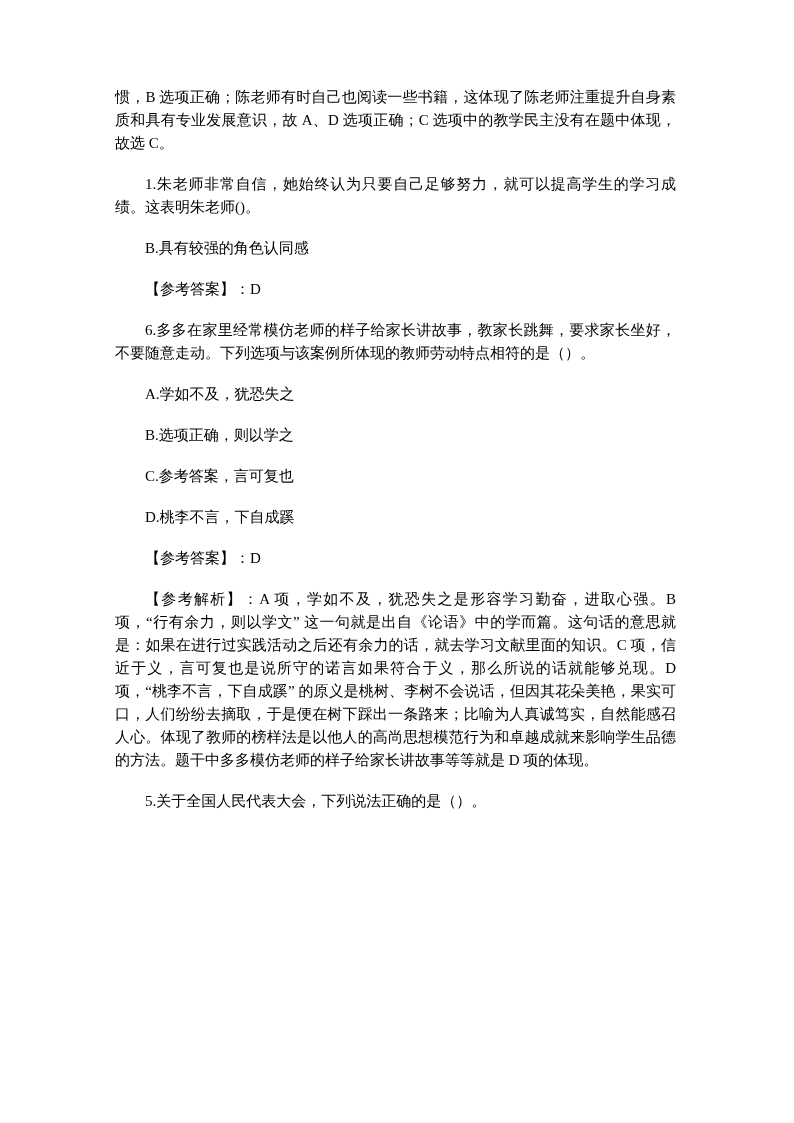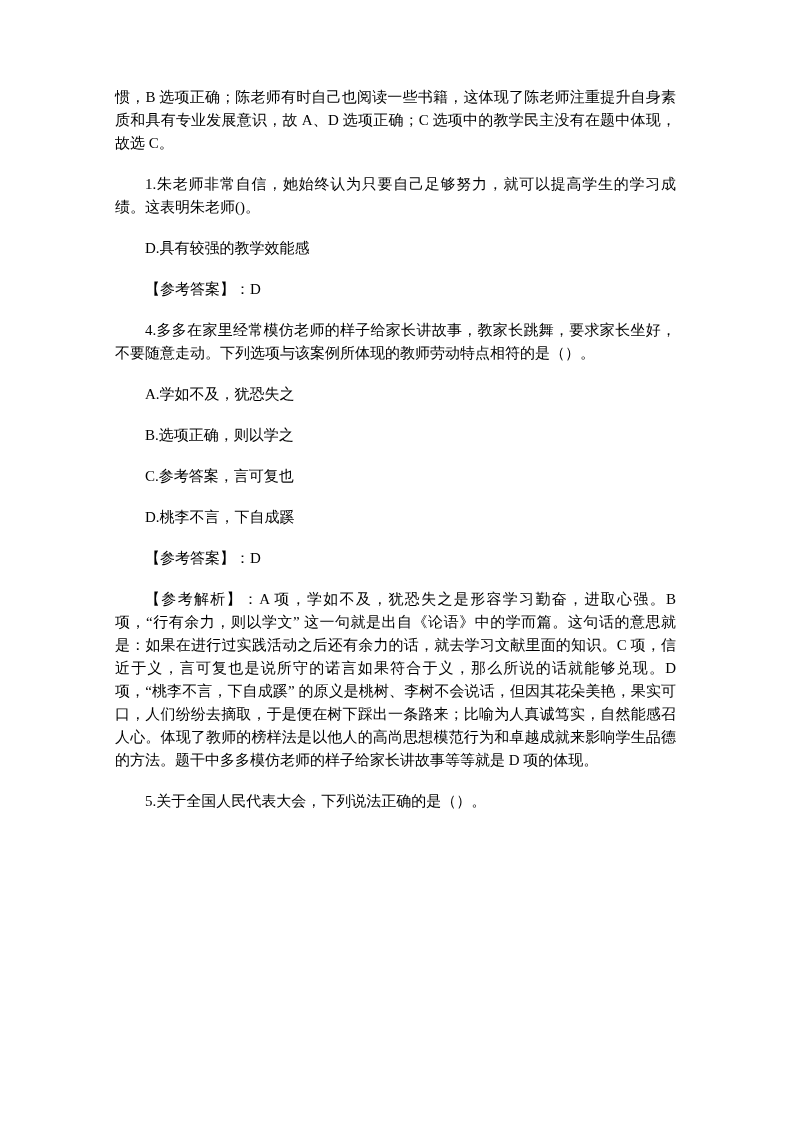--- a/index.html
+++ b/index.html
@@ -32,23 +32,23 @@
     text-indent: 30px;
   }
 </style>
 </head>
 <body>
 
 <div class="page">
   <div class="content" id="content">
       <p class="para">惯，B 选项正确；陈老师有时自己也阅读一些书籍，这体现了陈老师注重提升自身素质和具有专业发展意识，故 A、D 选项正确；C 选项中的教学民主没有在题中体现，故选 C。</p>
       <p class="para indent">1.朱老师非常自信，她始终认为只要自己足够努力，就可以提高学生的学习成绩。这表明朱老师()。</p>
-      <p class="para indent">D.具有较强的教学效能感</p>
+      <p class="para indent">B.具有较强的角色认同感</p>
       <p class="para indent">【参考答案】：D</p>
-      <p class="para indent">4.多多在家里经常模仿老师的样子给家长讲故事，教家长跳舞，要求家长坐好，不要随意走动。下列选项与该案例所体现的教师劳动特点相符的是（）。</p>
+      <p class="para indent">6.多多在家里经常模仿老师的样子给家长讲故事，教家长跳舞，要求家长坐好，不要随意走动。下列选项与该案例所体现的教师劳动特点相符的是（）。</p>
       <p class="para indent">A.学如不及，犹恐失之</p>
       <p class="para indent">B.选项正确，则以学之</p>
       <p class="para indent">C.参考答案，言可复也</p>
       <p class="para indent">D.桃李不言，下自成蹊</p>
       <p class="para indent">【参考答案】：D</p>
       <p class="para indent">【参考解析】：A 项，学如不及，犹恐失之是形容学习勤奋，进取心强。B 项，“行有余力，则以学文” 这一句就是出自《论语》中的学而篇。这句话的意思就是：如果在进行过实践活动之后还有余力的话，就去学习文献里面的知识。C 项，信近于义，言可复也是说所守的诺言如果符合于义，那么所说的话就能够兑现。D 项，“桃李不言，下自成蹊” 的原义是桃树、李树不会说话，但因其花朵美艳，果实可口，人们纷纷去摘取，于是便在树下踩出一条路来；比喻为人真诚笃实，自然能感召人心。体现了教师的榜样法是以他人的高尚思想模范行为和卓越成就来影响学生品德的方法。题干中多多模仿老师的样子给家长讲故事等等就是 D 项的体现。</p>
       <p class="para indent">5.关于全国人民代表大会，下列说法正确的是（）。</p>
     </div>
 </div>
 

